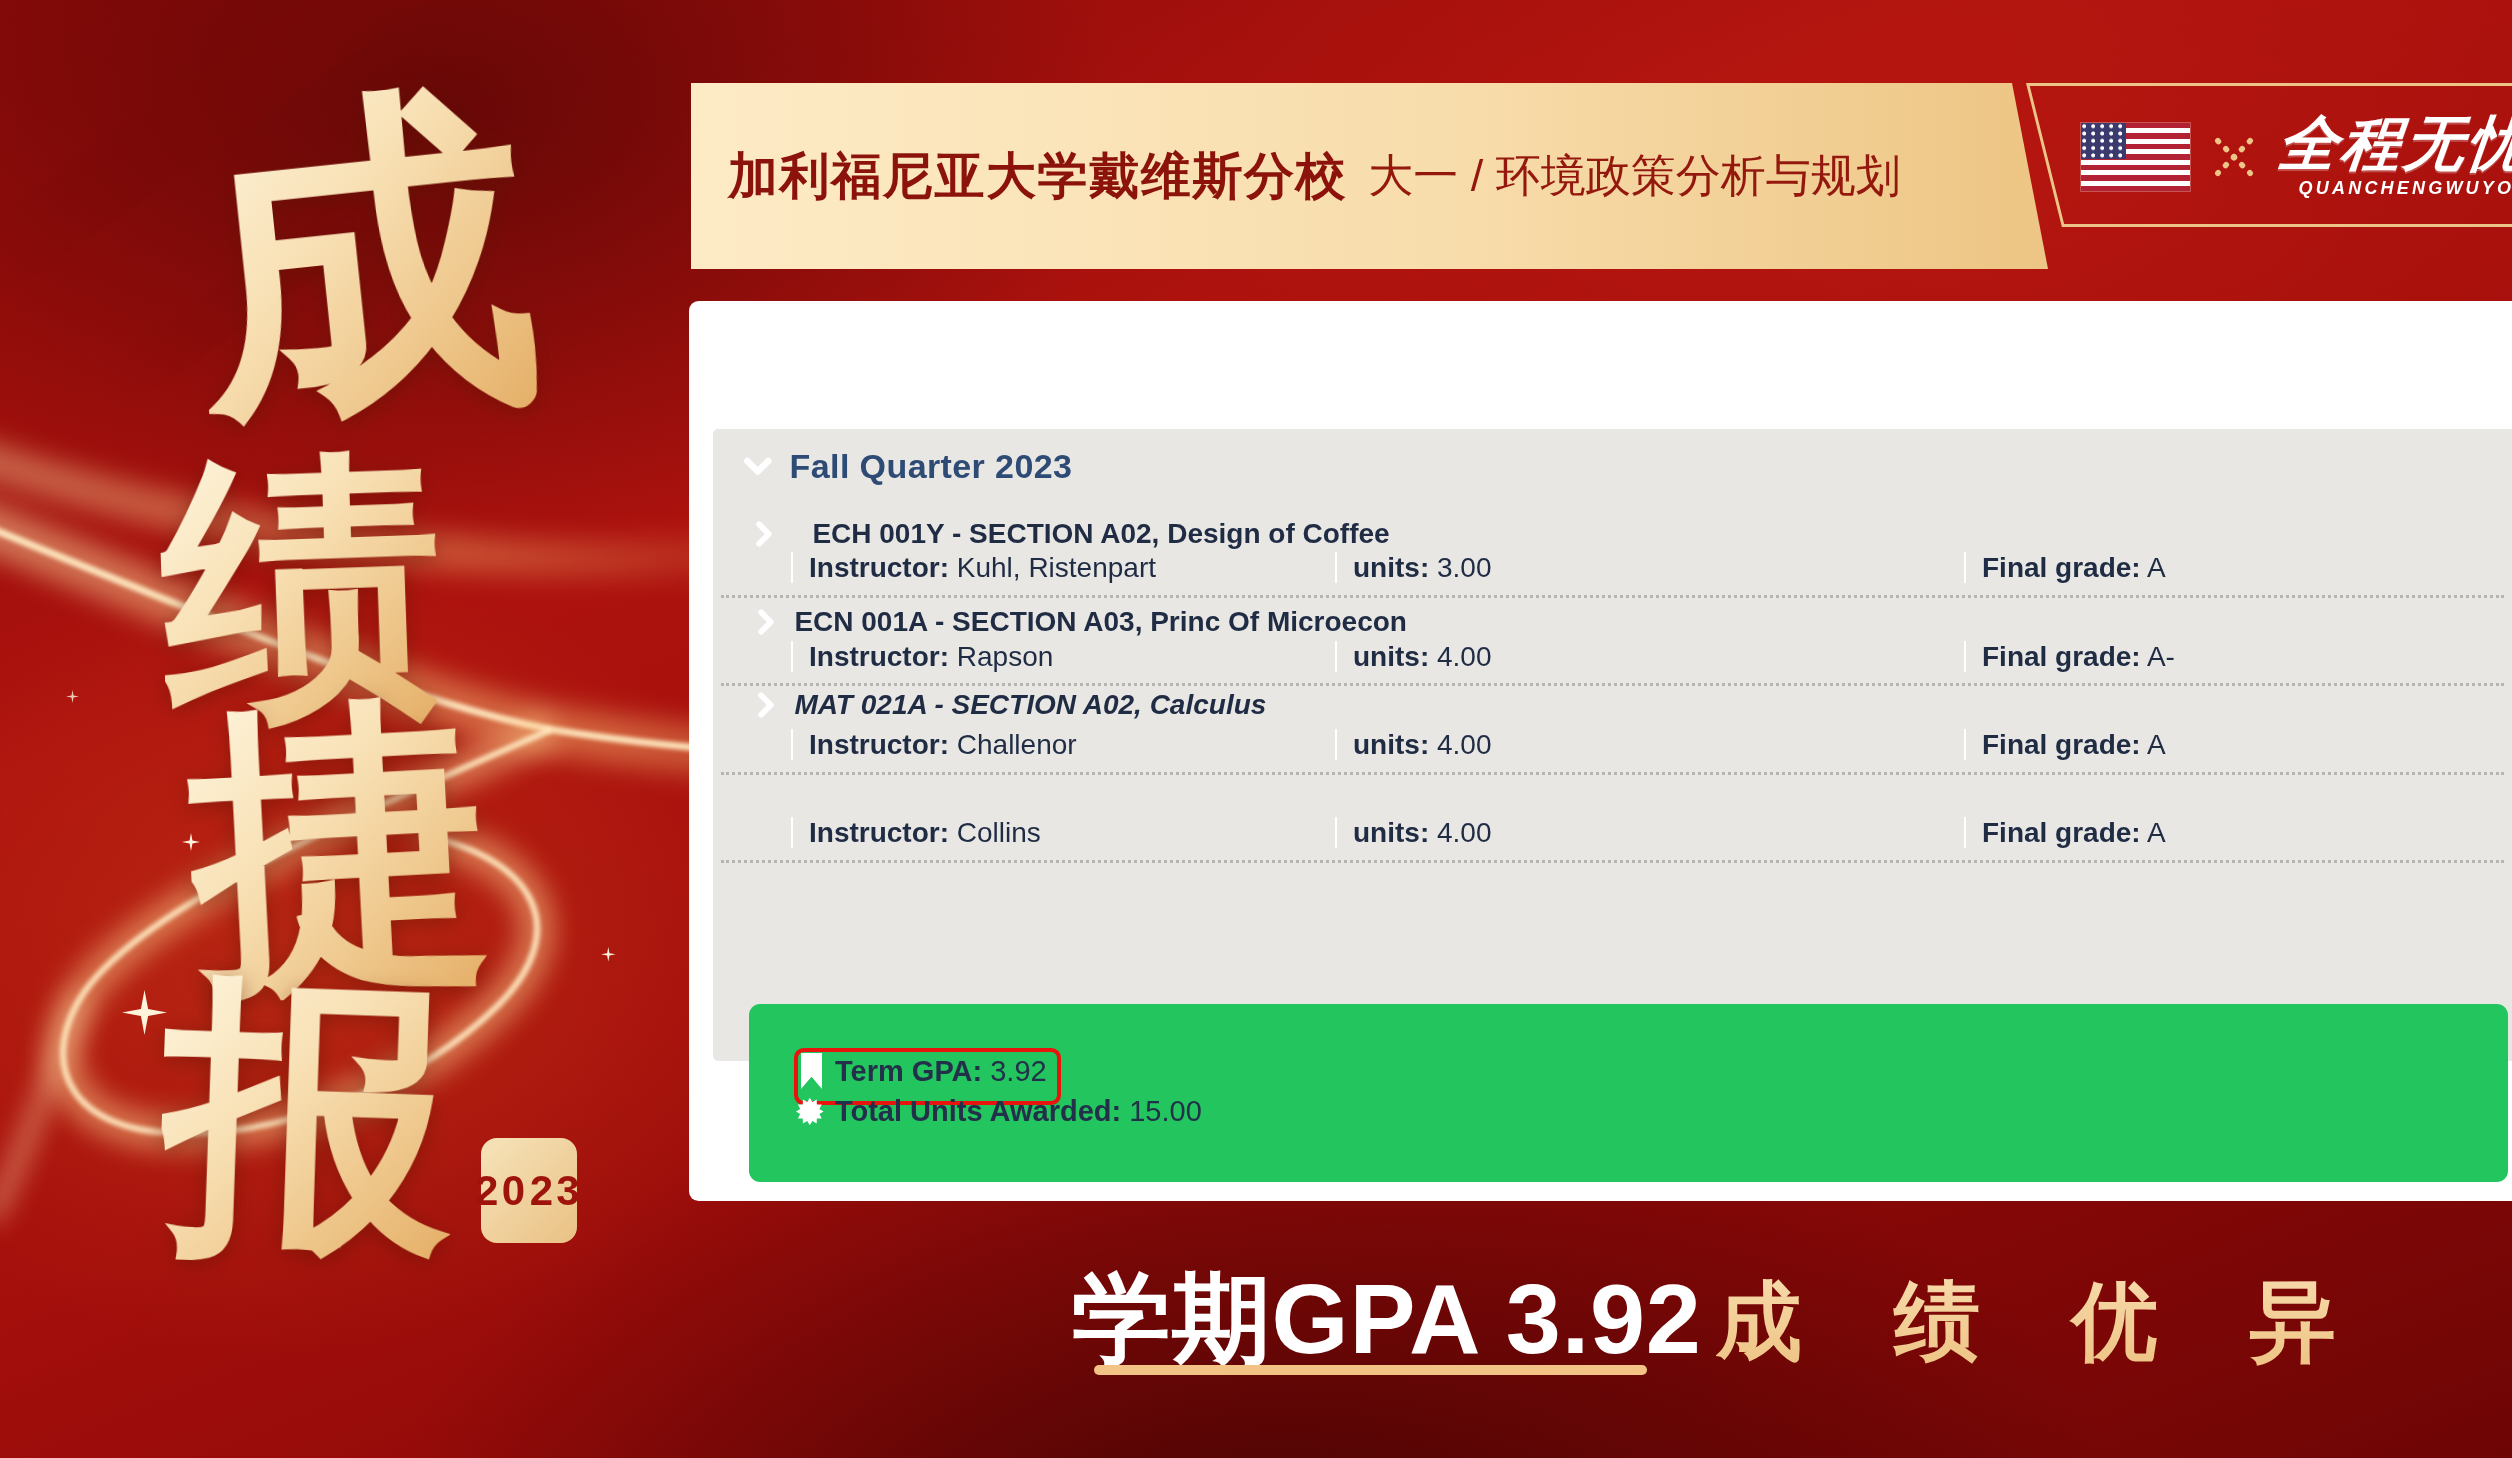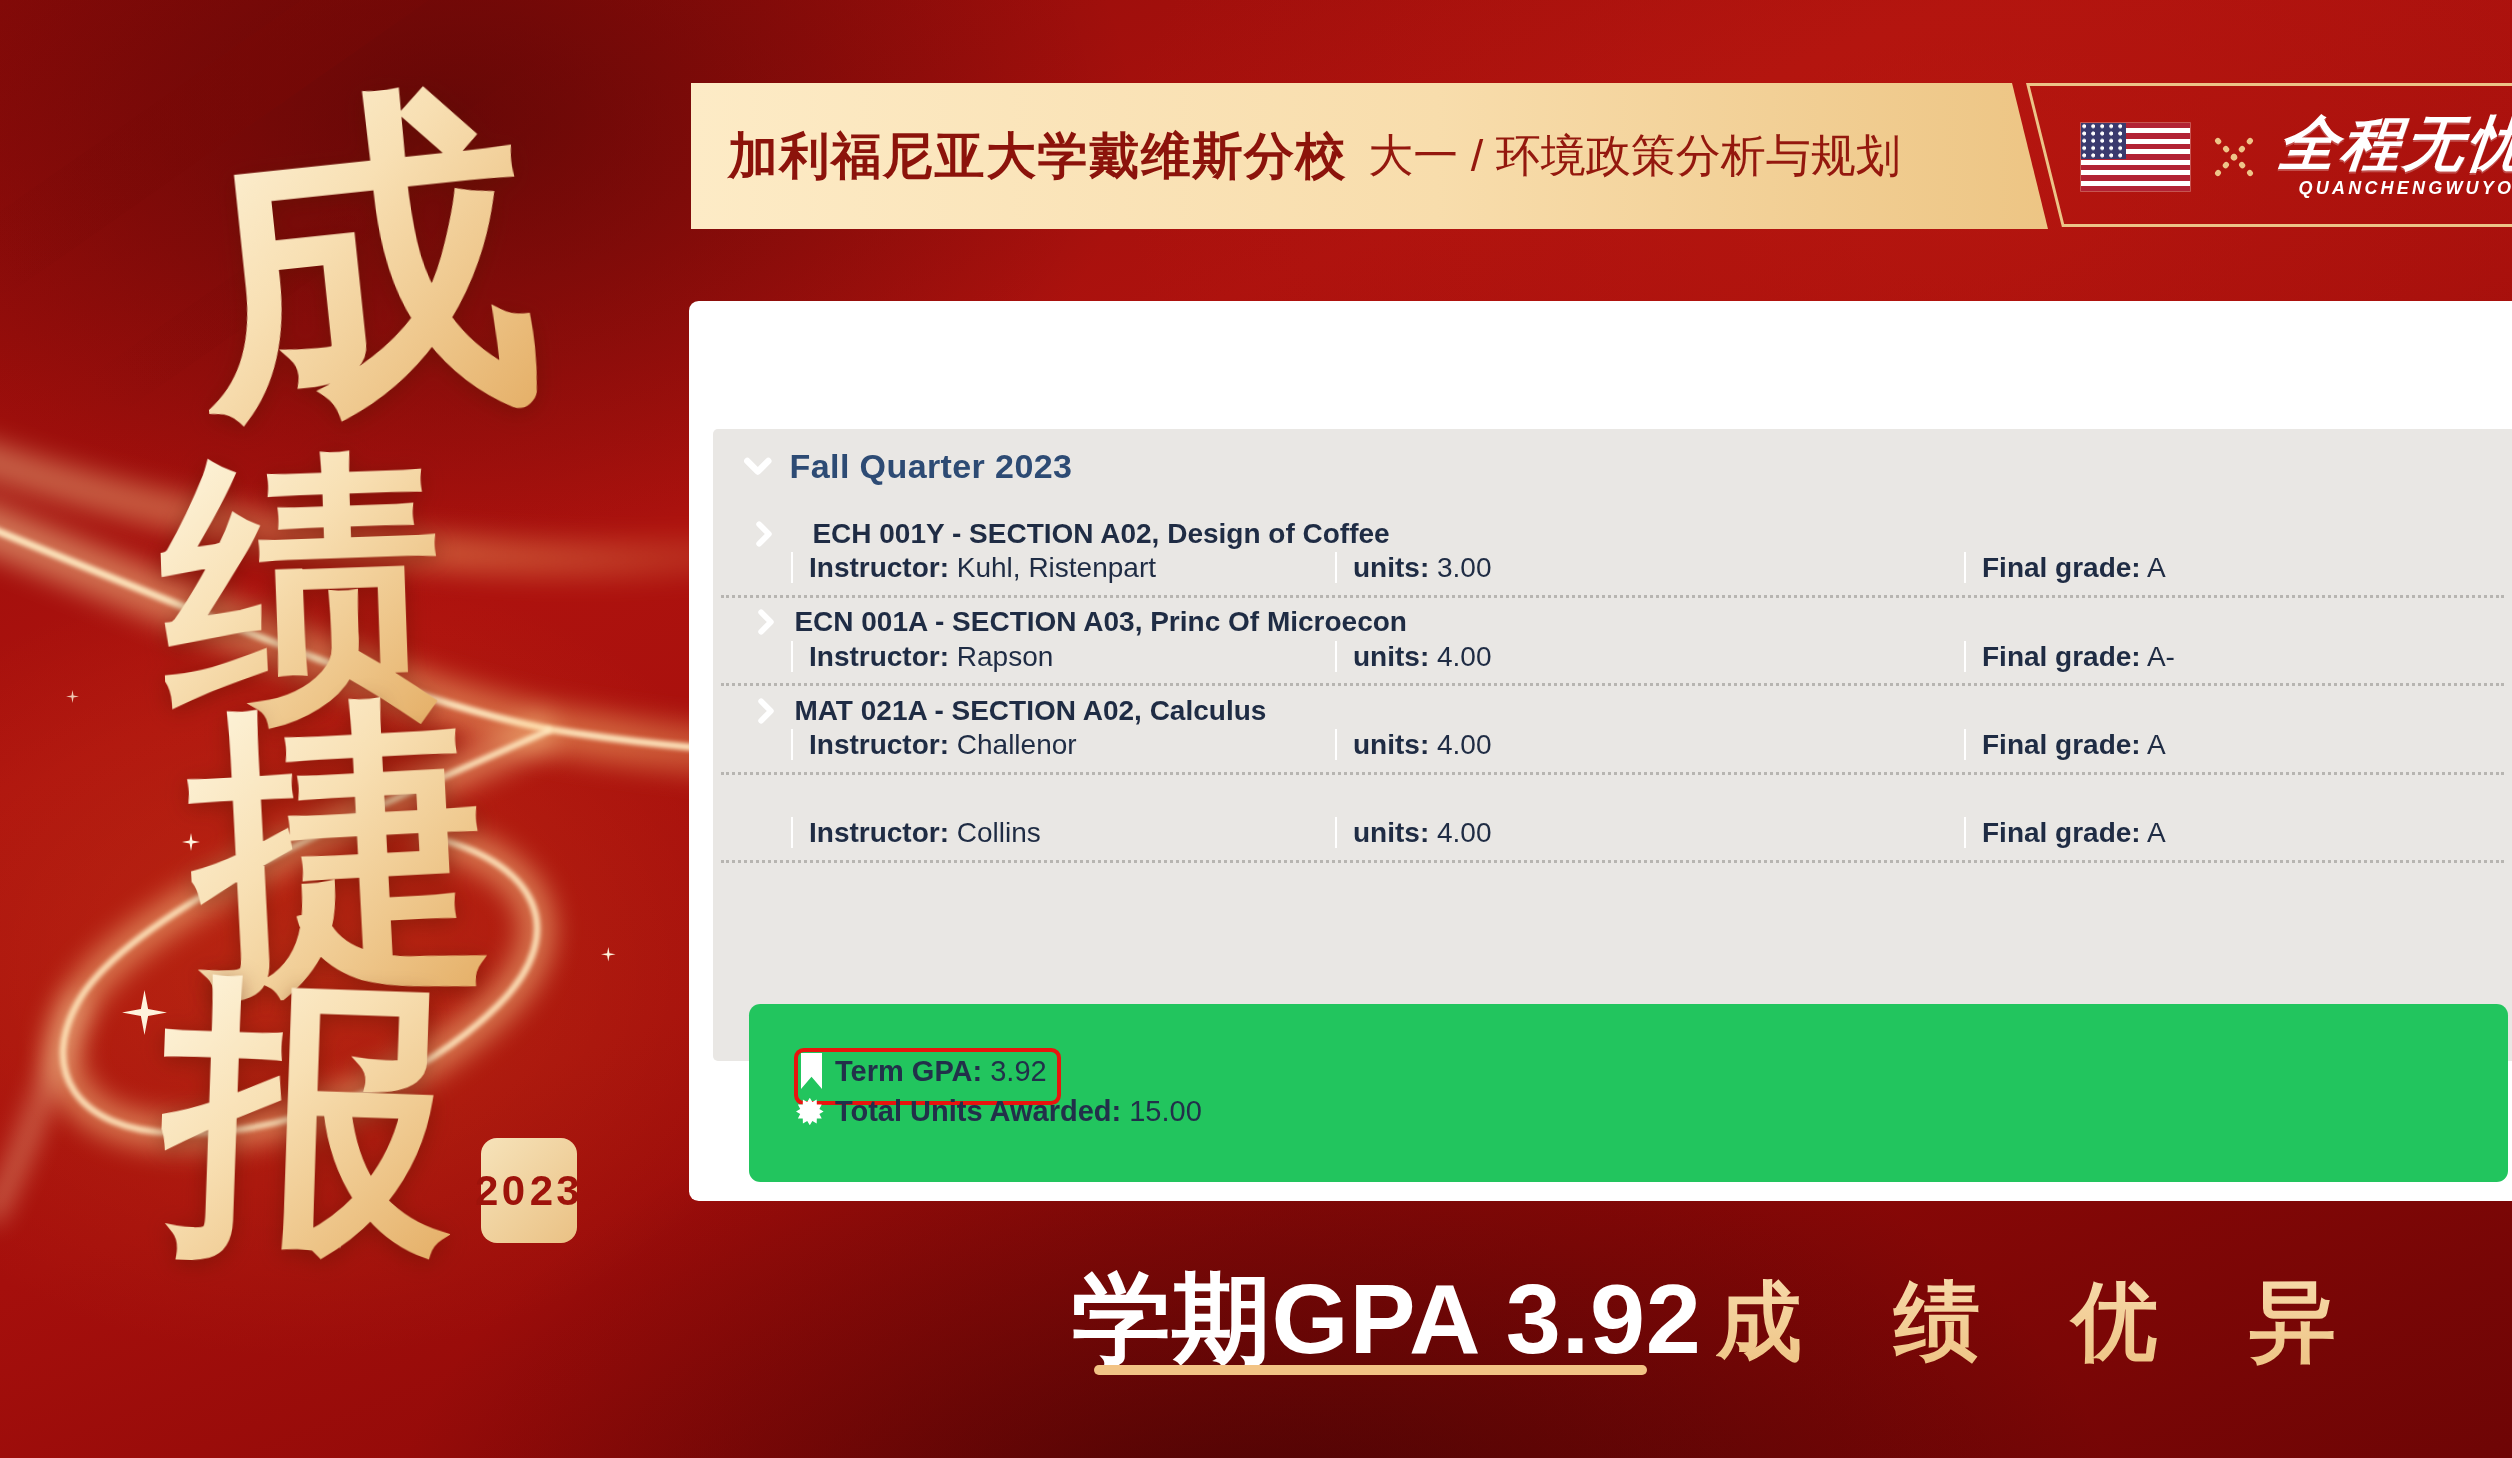--- a/index.html
+++ b/index.html
@@ -16,21 +16,21 @@
   .callig{position:absolute;font-weight:900;line-height:1;
           background:linear-gradient(135deg,#fdf3d9 5%,#f8e0b4 40%,#efc98f 68%,#e4ad64 100%);
           -webkit-background-clip:text;background-clip:text;color:transparent;
           filter:drop-shadow(0 4.9px 11.3px rgba(90,20,0,.45));}
   
   .yearBadge{position:absolute;left:481px;top:1138px;width:96px;height:105px;border-radius:16px;
              background:linear-gradient(135deg,#f6e3ba,#eac184);display:flex;
              align-items:center;justify-content:center;gap:1.6px;}
   .yearBadge span{color:#9e130b;font-weight:900;font-size:42px;line-height:.95;letter-spacing:3.2px;}
   
-  .banner{position:absolute;left:691px;top:83px;width:1357px;height:146px;
+  .banner{position:absolute;left:691px;top:83px;width:1357px;height:186px;
           background:linear-gradient(90deg,#fdebc6 0%,#f8ddac 55%,#edc584 100%);
           clip-path:polygon(0 0,calc(100% - 36px) 0,100% 100%,0 100%);
           display:flex;align-items:center;padding-left:37px;box-sizing:border-box;}
   .banner .school{color:#8c130b;font-weight:900;font-size:50px;letter-spacing:1.6px;white-space:nowrap;}
   .banner .meta{color:#94180e;font-weight:400;font-size:45px;margin-left:21px;white-space:nowrap;}
   
   .brandBox{position:absolute;left:2026px;top:83px;width:535px;height:144px;
             border:3.2px solid #ecc488;transform:skewX(14deg);transform-origin:0 0;box-sizing:border-box;}
   .brandRow{position:absolute;left:2081px;top:104px;width:431px;height:105px;display:flex;align-items:center;}
   .flag{position:relative;width:109px;height:68px;flex:0 0 auto;
@@ -180,21 +180,21 @@
         <span class="vcell"><span class="cellLab">Instructor:</span> <span class="cellVal">Rapson</span></span>
       </div>
       <div class="rowLine2" style="left:622px;top:212px;">
         <span class="vcell"><span class="cellLab">units:</span> <span class="cellVal">4.00</span></span>
       </div>
       <div class="rowLine2" style="left:1251px;top:212px;">
         <span class="vcell"><span class="cellLab">Final grade:</span> <span class="cellVal">A-</span></span>
       </div>
       <div class="sep" style="top:254px;"></div>
 
-      <div class="rowTitle" style="left:44px;top:266px;">
+      <div class="rowTitle" style="left:44px;top:260px;font-style:italic;">
         <svg width="18" height="26" viewBox="0 0 22 32">
             <polyline points="5,4 17,16 5,28" fill="none" stroke="#ffffff" stroke-width="7" stroke-linecap="round" stroke-linejoin="round"></polyline>
           </svg>
         <span class="t">MAT 021A - SECTION A02, Calculus</span>
       </div>
       <div class="rowLine2" style="left:78px;top:300px;">
         <span class="vcell"><span class="cellLab">Instructor:</span> <span class="cellVal">Challenor</span></span>
       </div>
       <div class="rowLine2" style="left:622px;top:300px;">
         <span class="vcell"><span class="cellLab">units:</span> <span class="cellVal">4.00</span></span>

